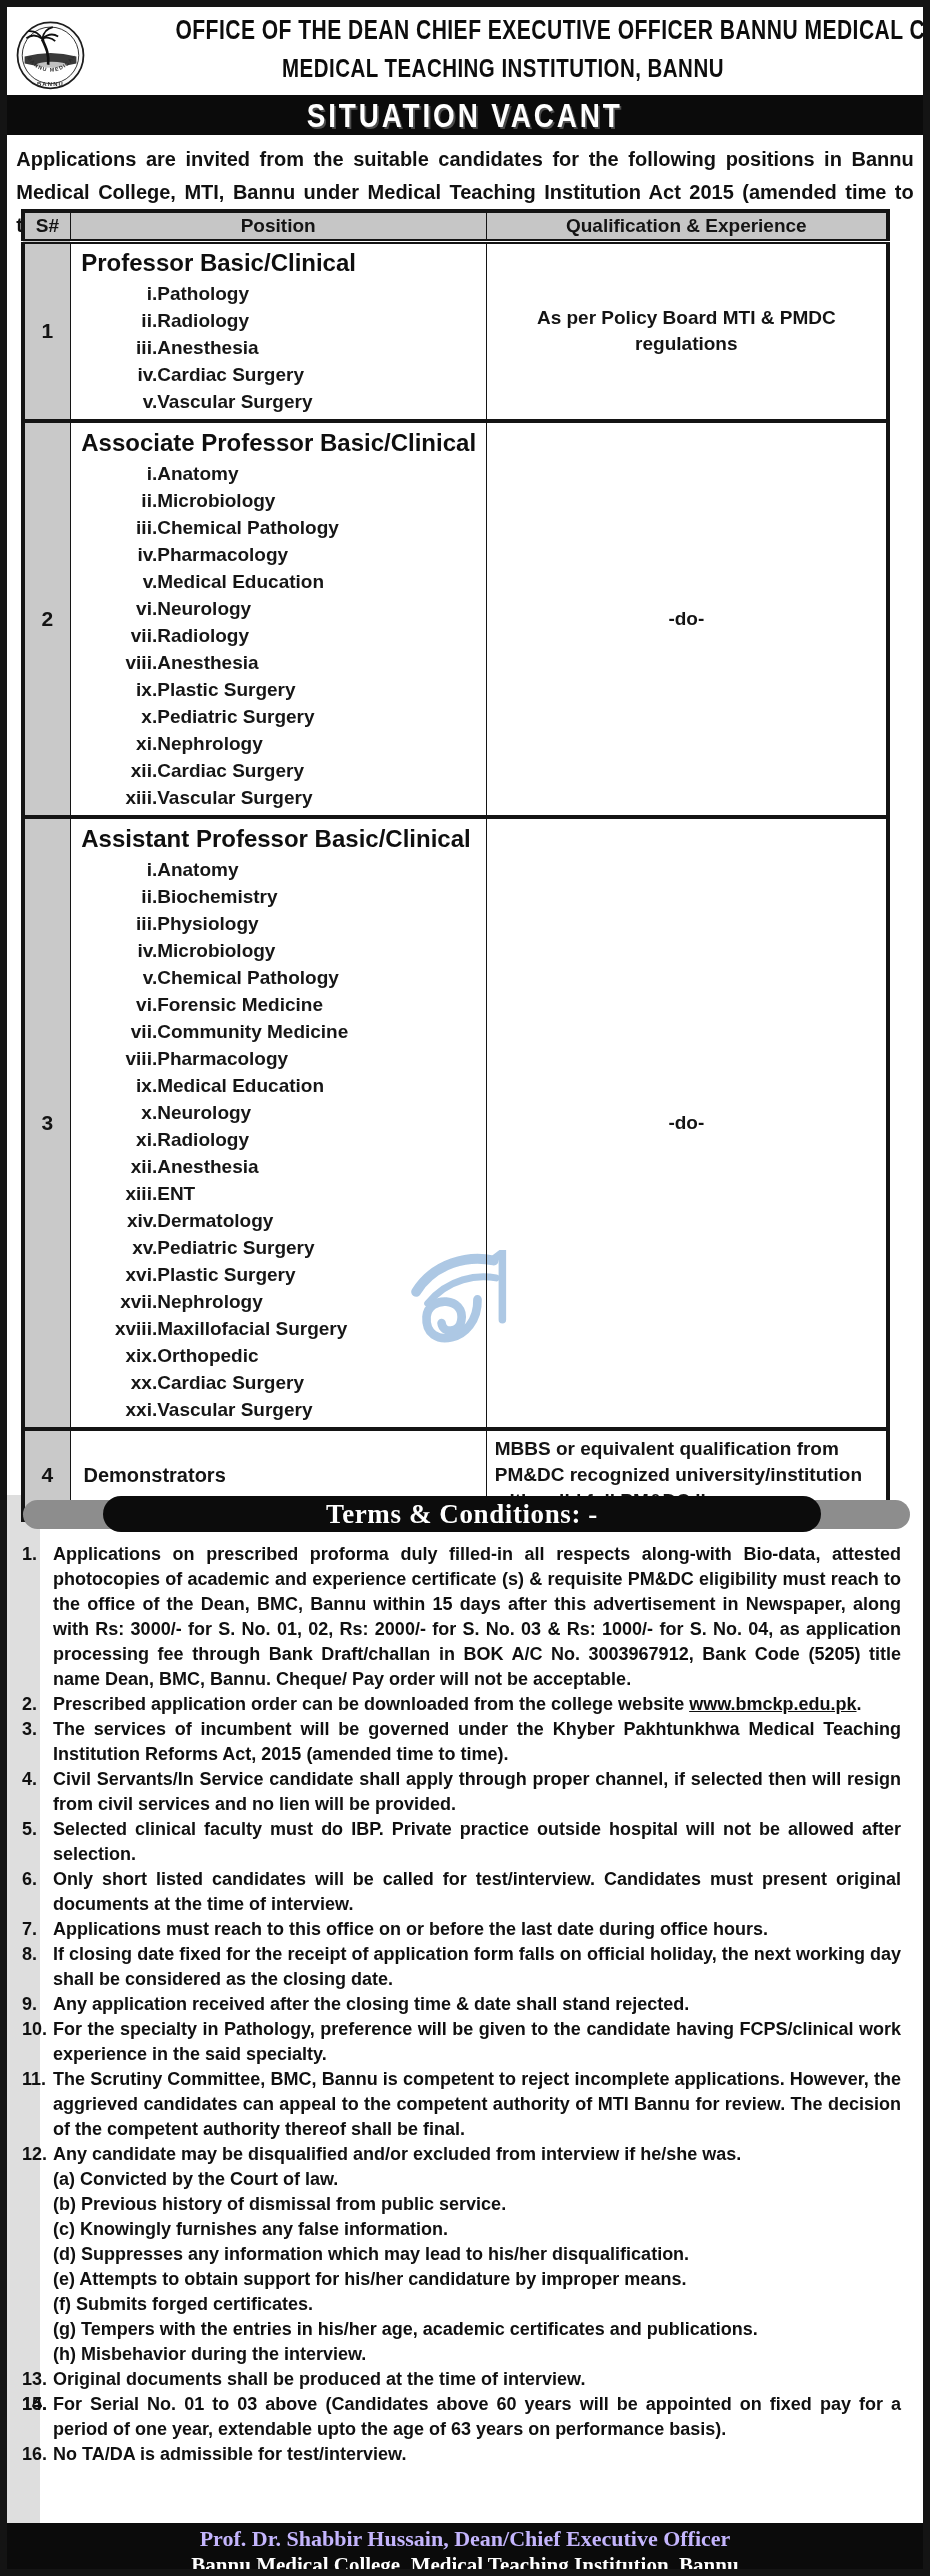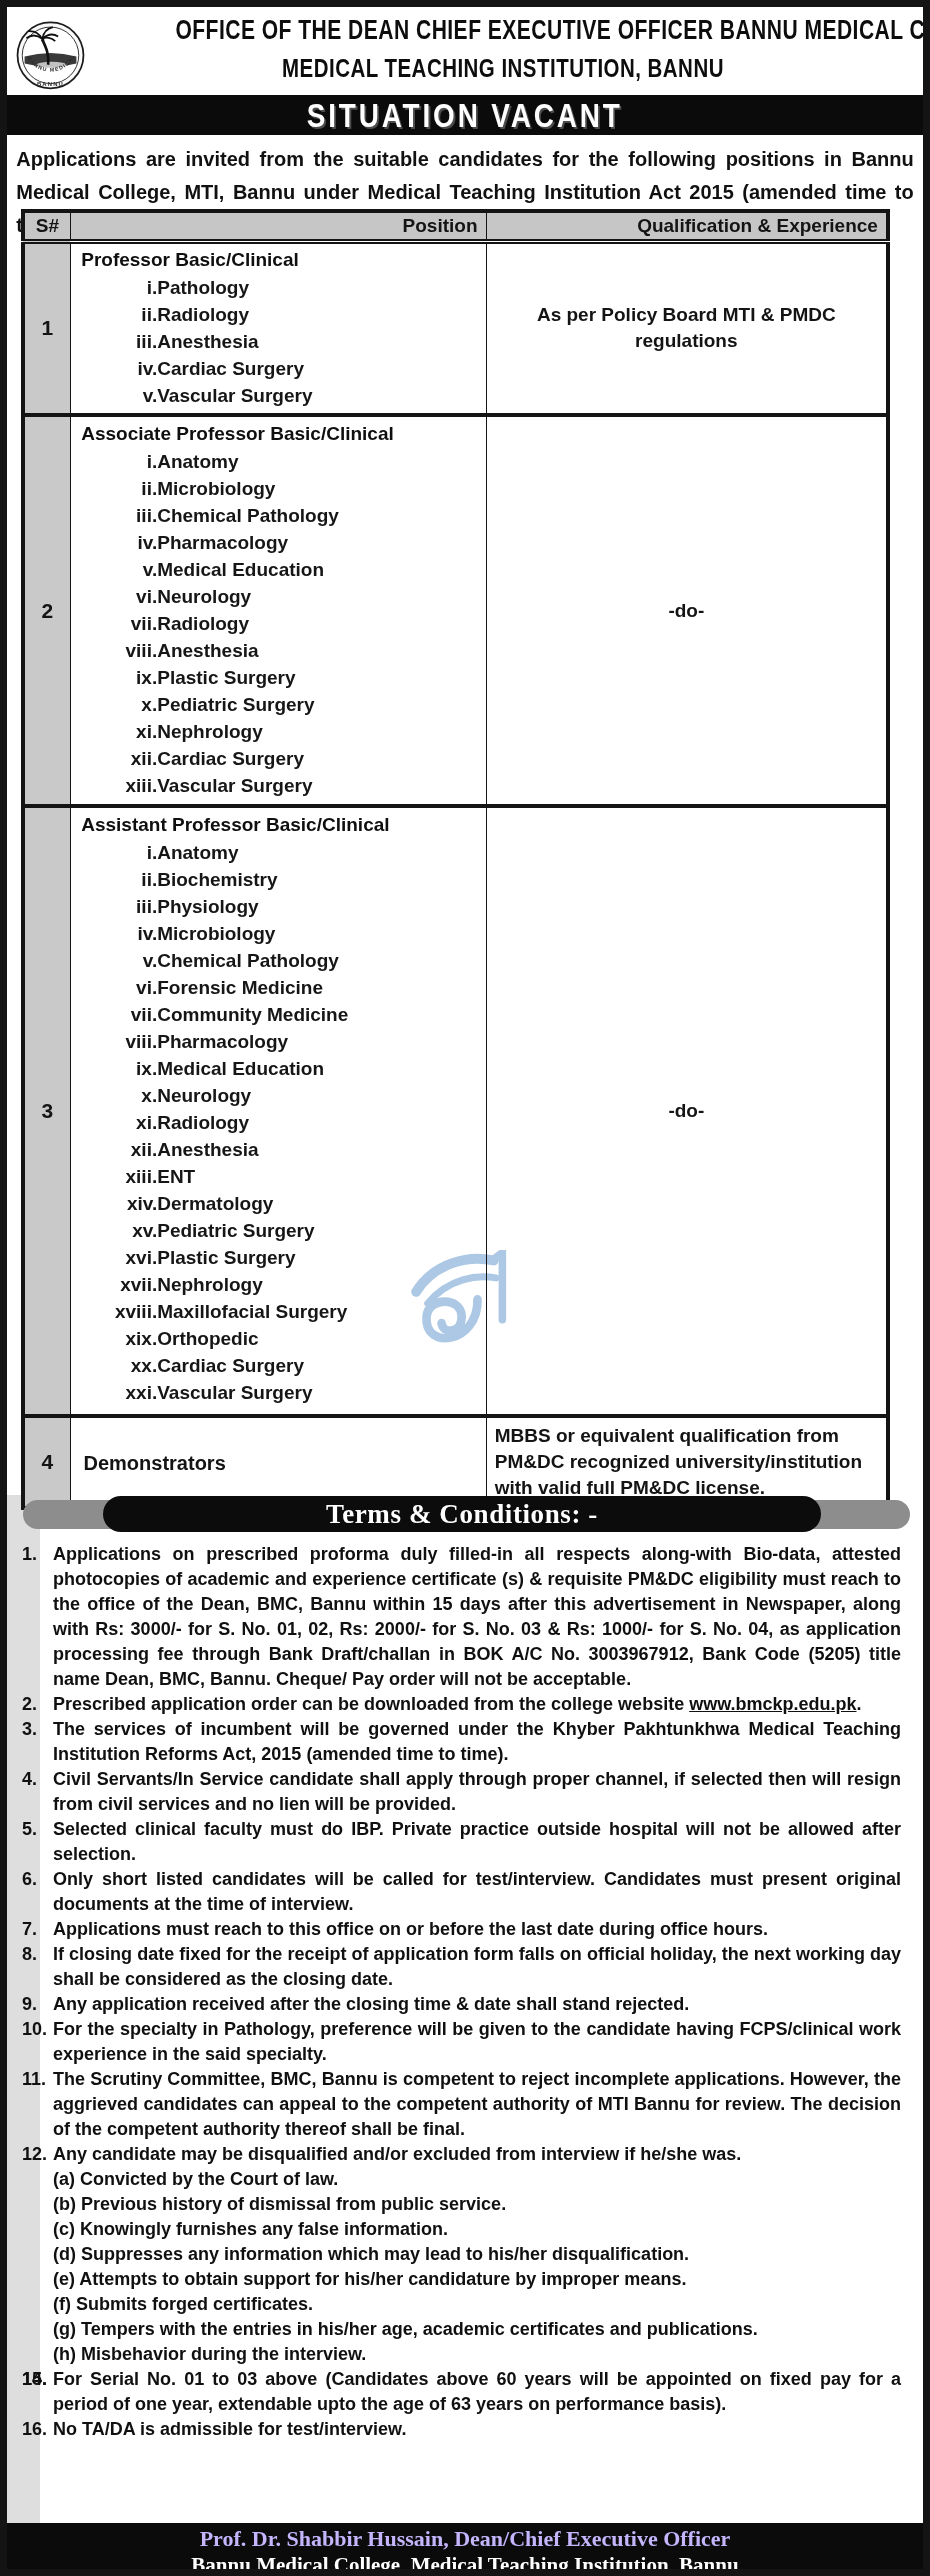--- a/index.html
+++ b/index.html
@@ -31,28 +31,28 @@
     font-size:20px;line-height:33px;font-weight:600;text-align:justify;color:#111;}
   
   .table-section{position:relative;height:1286px;}
   .watermark{position:absolute;left:401px;top:1041px;width:110px;height:119px;z-index:0;opacity:.95;}
   table.vtable{border-collapse:collapse;margin-left:14px;position:relative;z-index:1;
     table-layout:fixed;width:869px;}
   table.vtable col.c1{width:47px;} table.vtable col.c2{width:414px;} table.vtable col.c3{width:400px;}
   table.vtable th,table.vtable td{border:1.7px solid #141414;box-sizing:border-box;}
   table.vtable{border:4.1px solid #141414;}
   table.vtable th{background:#c6c6c6;height:30px;font-size:19px;font-weight:700;
-    text-align:right;padding:0 8.1px;color:#141414;border-bottom:5.2px double #141414;}
+    text-align:center;padding:0 8.1px;color:#141414;border-bottom:5.2px double #141414;}
   table.vtable th.th-sno{text-align:center;padding:0;}
   td.sno{background:#c9c9c9;text-align:center;vertical-align:middle;
     font-size:21px;font-weight:600;color:#141414;}
   td.pos{vertical-align:top;padding:5.8px 5.8px 3.5px 10.5px;background:transparent;}
   td.pos.center{vertical-align:middle;}
   tr.rsep td{border-top:4.1px solid #141414;}
-  .pos-title{font-size:19px;font-weight:800;color:#0f0f0f;margin-bottom:3.5px;}
+  .pos-title{font-size:24px;font-weight:800;color:#0f0f0f;margin-bottom:3.5px;}
   .pos-plain{font-size:20px;font-weight:600;color:#141414;padding-left:2.3px;}
   .spec{display:flex;align-items:center;height:27px;font-size:19px;font-weight:600;color:#161616;}
   .spec .rn{width:76px;text-align:right;flex:none;}
   .spec .lbl{}
   td.qual{vertical-align:middle;text-align:center;font-size:19px;font-weight:600;
     color:#141414;padding:4.7px 8.1px;background:transparent;line-height:26px;}
   td.qual.left{text-align:left;}
   
   .terms-section{position:relative;height:1028px;}
   .left-strip{position:absolute;left:0;top:0;bottom:0;width:33px;background:#dedede;z-index:0;}
@@ -337,20 +337,21 @@
         <div class="titem"><span class="tno">3.</span><span>The services of incumbent will be governed under the Khyber Pakhtunkhwa Medical Teaching Institution Reforms Act, 2015 (amended time to time).</span></div>
         <div class="titem"><span class="tno">4.</span><span>Civil Servants/In Service candidate shall apply through proper channel, if selected then will resign from civil services and no lien will be provided.</span></div>
         <div class="titem"><span class="tno">5.</span><span>Selected clinical faculty must do IBP. Private practice outside hospital will not be allowed after selection.</span></div>
         <div class="titem"><span class="tno">6.</span><span>Only short listed candidates will be called for test/interview. Candidates must present original documents at the time of interview.</span></div>
         <div class="titem"><span class="tno">7.</span><span>Applications must reach to this office on or before the last date during office hours.</span></div>
         <div class="titem"><span class="tno">8.</span><span>If closing date fixed for the receipt of application form falls on official holiday, the next working day shall be considered as the closing date.</span></div>
         <div class="titem"><span class="tno">9.</span><span>Any application received after the closing time &amp; date shall stand rejected.</span></div>
         <div class="titem"><span class="tno">10.</span><span>For the specialty in Pathology, preference will be given to the candidate having FCPS/clinical work experience in the said specialty.</span></div>
         <div class="titem"><span class="tno">11.</span><span>The Scrutiny Committee, BMC, Bannu is competent to reject incomplete applications. However, the aggrieved candidates can appeal to the competent authority of MTI Bannu for review. The decision of the competent authority thereof shall be final.</span></div>
         <div class="titem"><span class="tno">12.</span><span>Any candidate may be disqualified and/or excluded from interview if he/she was.</span><div class="tsub">(a) Convicted by the Court of law.</div><div class="tsub">(b) Previous history of dismissal from public service.</div><div class="tsub">(c) Knowingly furnishes any false information.</div><div class="tsub">(d) Suppresses any information which may lead to his/her disqualification.</div><div class="tsub">(e) Attempts to obtain support for his/her candidature by improper means.</div><div class="tsub">(f) Submits forged certificates.</div><div class="tsub">(g) Tempers with the entries in his/her age, academic certificates and publications.</div><div class="tsub">(h) Misbehavior during the interview.</div></div>
+        <div class="titem"><span class="tno">13.</span><span>Original documents shall be produced at the time of interview.</span></div>
         <div class="titem"><span class="tno">14.</span></div>
         <div class="titem"><span class="tno">15.</span><span>For Serial No. 01 to 03 above (Candidates above 60 years will be appointed on fixed pay for a period of one year, extendable upto the age of 63 years on performance basis).</span></div>
         <div class="titem"><span class="tno">16.</span><span>No TA/DA is admissible for test/interview.</span></div>
       </div>
   </div>
 
   <div class="footer">
     <div class="f-line1">Prof. Dr. Shabbir Hussain, Dean/Chief Executive Officer</div>
     <div class="f-line2">Bannu Medical College, Medical Teaching Institution, Bannu</div>
   </div>

